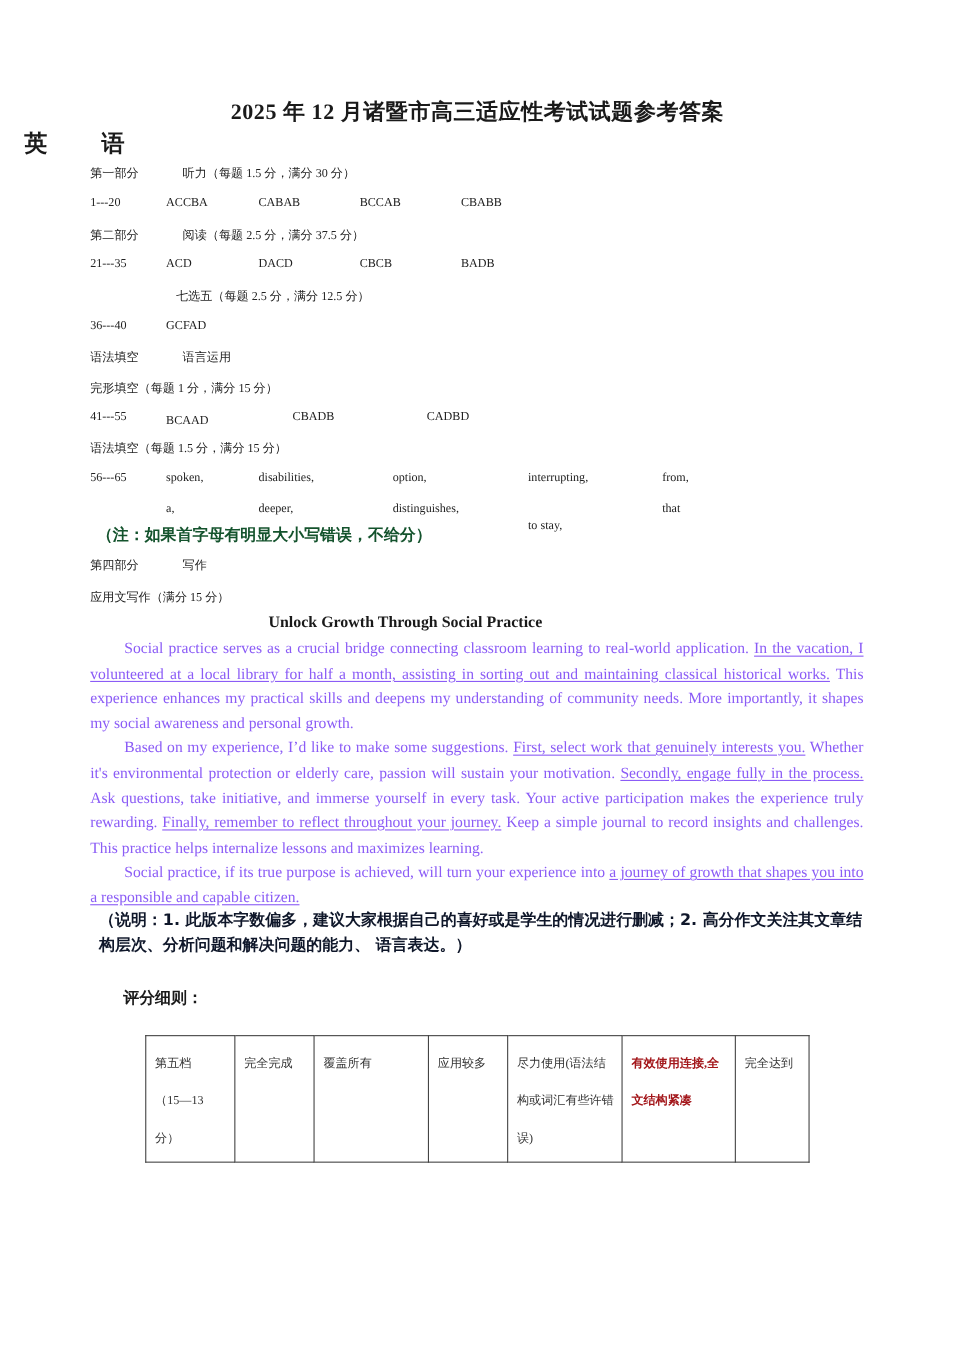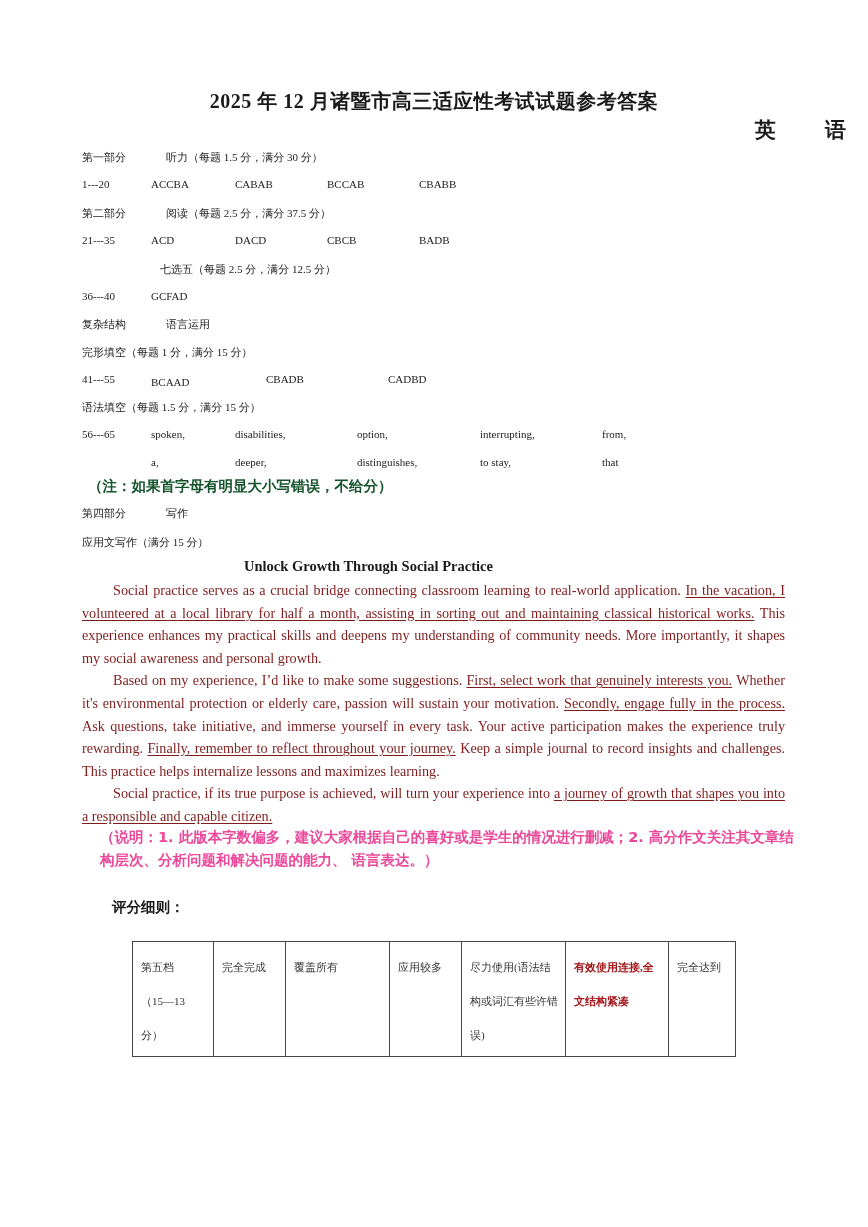--- a/index.html
+++ b/index.html
@@ -7,40 +7,40 @@
     width: 868px; height: 1227px; position: relative; overflow: hidden;
     font-family: "Liberation Serif", "DejaVu Serif", serif;
     color: #1a1a1a;
   }
   .abs { position: absolute; white-space: nowrap; }
   .title {
     left: 0; width: 868px; text-align: center; top: 88px;
     font-size: 20px; font-weight: bold; letter-spacing: 0.5px;
   }
   .subtitle {
-    left: 0; width: 868px; text-align: right; top: 116px;
+    left: 0; width: 868px; text-align: left; top: 116px;
     font-size: 21px; font-weight: bold; word-spacing: 0;
   }
   .subtitle span { display: inline-block; margin: 0 22px; }
   .line { font-size: 11px; color: #222; }
   .red { color: #14532d; font-weight: bold; font-size: 14.5px; }
   .essay-title {
     left: 0; width: 737px; text-align: center; top: 558px;
     font-size: 14.5px; font-weight: bold;
   }
   .essay {
     position: absolute; left: 82px; width: 703px; top: 579px;
     font-size: 14.2px; line-height: 22.6px; text-align: justify;
-    color: #7f1d1d;
+    color: #8b5cf6;
   }
   .essay p { margin: 0; text-indent: 31px; }
   .essay u { text-decoration: underline; text-underline-offset: 2px; }
   .note {
-    position: absolute; left: 100px; width: 700px; top: 826px;
-    font-size: 14.5px; line-height: 23px; color: #ec4899; font-weight: bold;
+    position: absolute; left: 90px; width: 700px; top: 826px;
+    font-size: 14.5px; line-height: 23px; color: #0f172a; font-weight: bold;
     font-family: "DejaVu Sans", "Liberation Sans", sans-serif;
   }
   .criteria-label { left: 112px; top: 898px; font-size: 14.5px; font-weight: bold; }
   table.rubric {
     position: absolute; left: 132px; top: 941px; width: 603px;
     border-collapse: collapse; table-layout: fixed;
     font-size: 11px; color: #333;
   }
   table.rubric td {
     border: 1.3px solid #444; vertical-align: top;
@@ -72,42 +72,42 @@
 <div class="abs line" style="left:166px;top:206px;">阅读（每题 2.5 分，满分 37.5 分）</div>
 <div class="abs line" style="left:82px;top:234px;">21---35</div>
 <div class="abs line" style="left:151px;top:234px;">ACD</div>
 <div class="abs line" style="left:235px;top:234px;">DACD</div>
 <div class="abs line" style="left:327px;top:234px;">CBCB</div>
 <div class="abs line" style="left:419px;top:234px;">BADB</div>
 <div class="abs line" style="left:160px;top:262px;">七选五（每题 2.5 分，满分 12.5 分）</div>
 <div class="abs line" style="left:82px;top:290px;">36---40</div>
 <div class="abs line" style="left:151px;top:290px;">GCFAD</div>
 
-<div class="abs line" style="left:82px;top:317px;">复杂结构</div>
+<div class="abs line" style="left:82px;top:317px;">语法填空</div>
 <div class="abs line" style="left:166px;top:317px;">语言运用</div>
 <div class="abs line" style="left:82px;top:345px;">完形填空（每题 1 分，满分 15 分）</div>
 <div class="abs line" style="left:82px;top:373px;">41---55</div>
 <div class="abs line" style="left:151px;top:376px;">BCAAD</div>
 <div class="abs line" style="left:266px;top:373px;">CBADB</div>
 <div class="abs line" style="left:388px;top:373px;">CADBD</div>
 <div class="abs line" style="left:82px;top:400px;">语法填空（每题 1.5 分，满分 15 分）</div>
 <div class="abs line" style="left:82px;top:428px;">56---65</div>
 
 <div>
   <div class="abs line" style="left:151px;top:428px;">spoken,</div>
   <div class="abs line" style="left:235px;top:428px;">disabilities,</div>
   <div class="abs line" style="left:357px;top:428px;">option,</div>
   <div class="abs line" style="left:480px;top:428px;">interrupting,</div>
   <div class="abs line" style="left:602px;top:428px;">from,</div>
 </div>
 <div>
   <div class="abs line" style="left:151px;top:456px;">a,</div>
   <div class="abs line" style="left:235px;top:456px;">deeper,</div>
   <div class="abs line" style="left:357px;top:456px;">distinguishes,</div>
-  <div class="abs line" style="left:480px;top:456px;">to stay,</div>
+  <div class="abs line" style="left:480px;top:472px;">to stay,</div>
   <div class="abs line" style="left:602px;top:456px;">that</div>
 </div>
 <div class="abs red" style="left:88px;top:477px;font-family:'DejaVu Sans','Liberation Sans',sans-serif;">（注：如果首字母有明显大小写错误，不给分）</div>
 
 <div class="abs line" style="left:82px;top:506px;">第四部分</div>
 <div class="abs line" style="left:166px;top:506px;">写作</div>
 <div class="abs line" style="left:82px;top:535px;">应用文写作（满分 15 分）</div>
 
 <div class="abs essay-title">Unlock Growth Through Social Practice</div>
 

